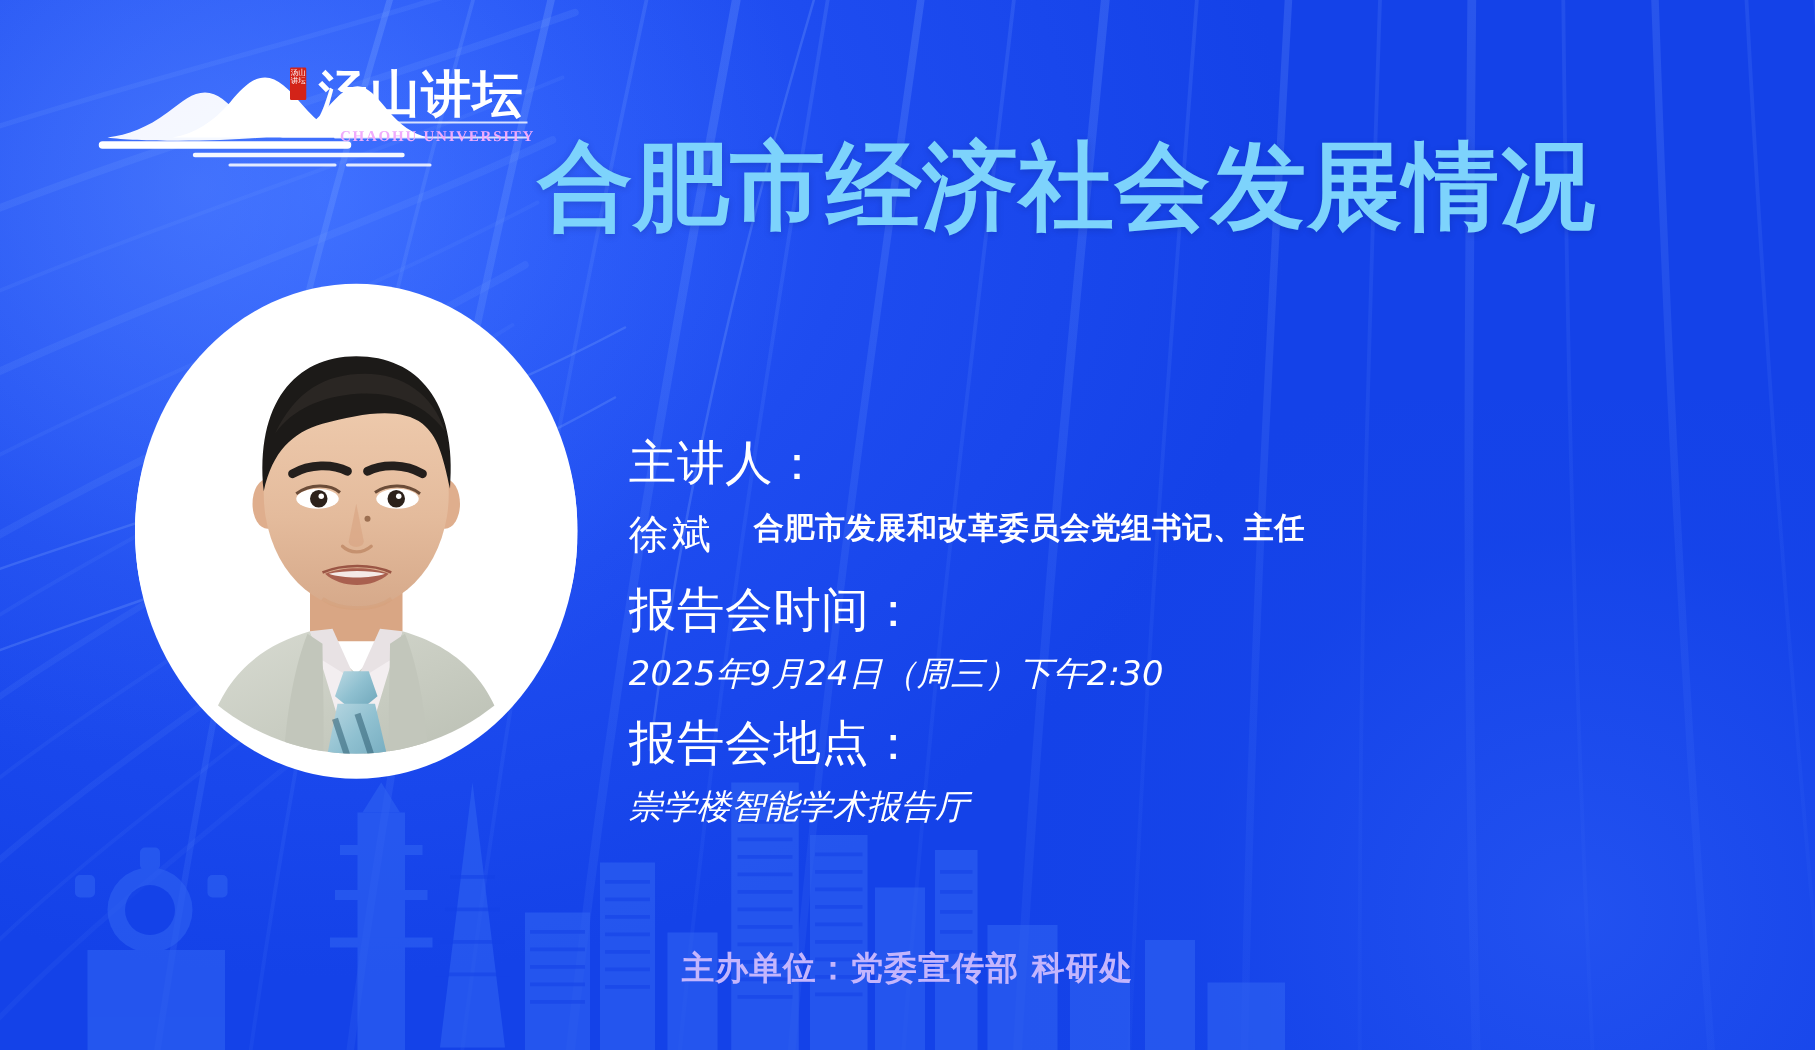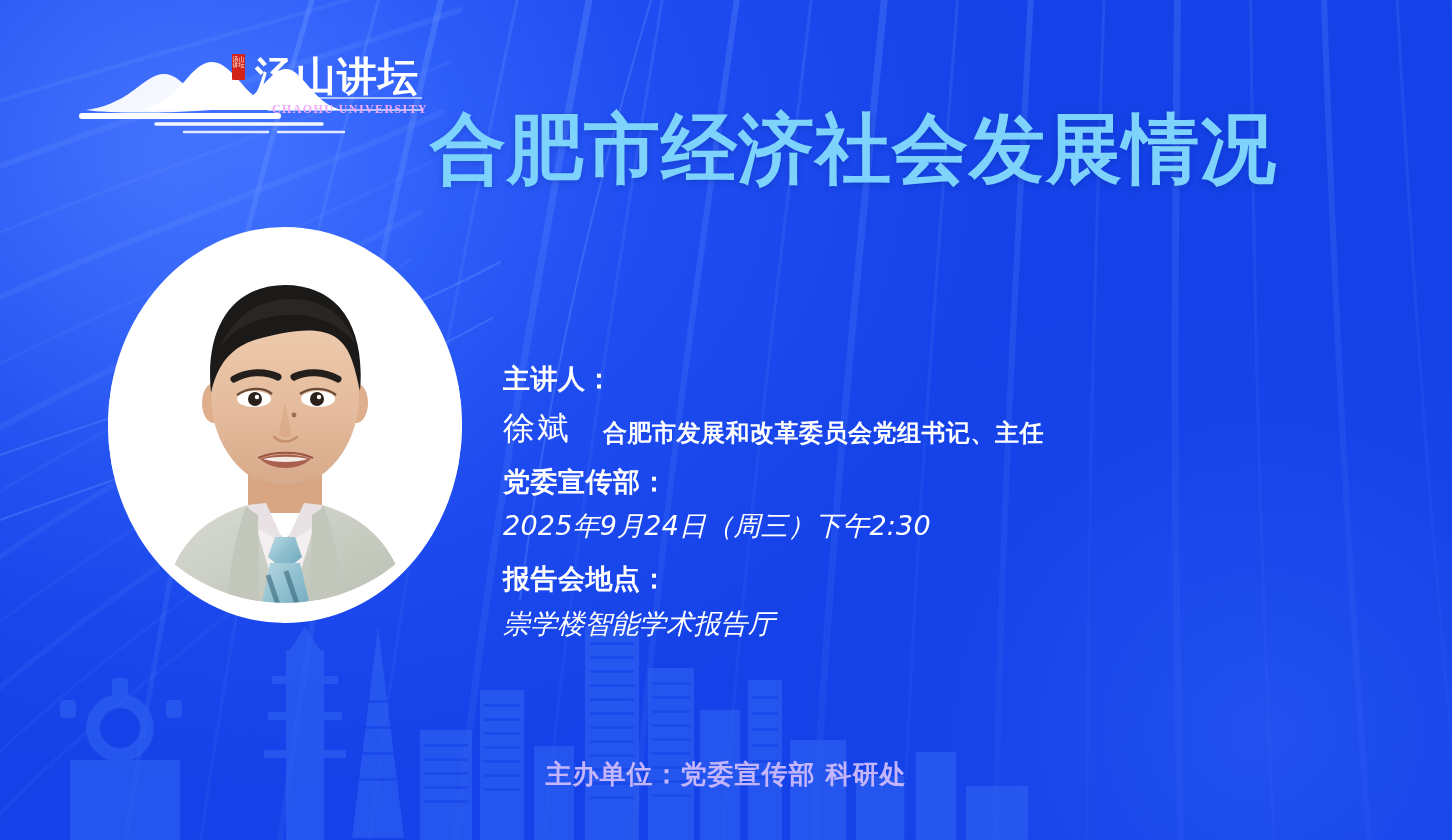--- a/index.html
+++ b/index.html
@@ -97,25 +97,25 @@
   .portrait svg { display:block; width:100%; height:100%; }
 
   
   .info {
     position:absolute; left:503px; top:345px;
     width:870px;
     color:#ffffff;
     font-family:"DejaVu Sans","Liberation Sans",sans-serif;
   }
   .info-label {
-    font-size:27px; font-weight:bold; line-height:1.35;
-    letter-spacing:0.5px; white-space:nowrap;margin-top:16px;
+    font-size:38px; font-weight:normal; line-height:1.35;
+    letter-spacing:0.5px; white-space:nowrap;
   }
   .speaker-row {
-    display:flex; align-items:flex-end;
+    display:flex; align-items:flex-start;
     margin-top:12px; margin-bottom:16px;
     white-space:nowrap;
   }
   .speaker-name {
     font-size:32px; font-weight:normal; letter-spacing:2px;
     line-height:1.2;
   }
   .speaker-title {
     font-size:24px; font-weight:bold; letter-spacing:0.5px;
     margin-left:32px; line-height:1.2;
@@ -384,21 +384,21 @@
       </g>
     </svg>
   </div>
 
   <div class="info">
     <div class="info-label">主讲人：</div>
     <div class="speaker-row">
       <span class="speaker-name">徐斌</span>
       <span class="speaker-title">合肥市发展和改革委员会党组书记、主任</span>
     </div>
-    <div class="info-label">党委宣传部：</div>
+    <div class="info-label">报告会时间：</div>
     <div class="info-value">2025年9月24日（周三）下午2:30</div>
     <div class="info-label">报告会地点：</div>
     <div class="info-value">崇学楼智能学术报告厅</div>
   </div>
 
   <div class="footer">主办单位：党委宣传部  科研处</div>
 
 </div>
 
 </body></html>

